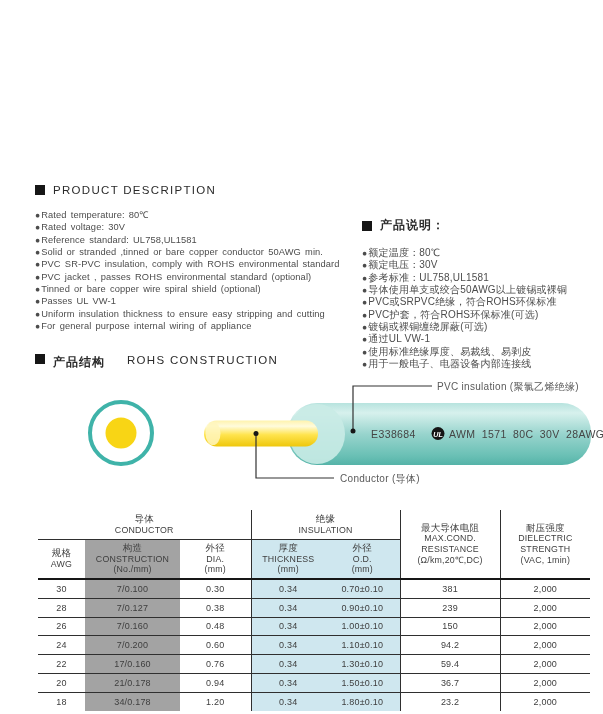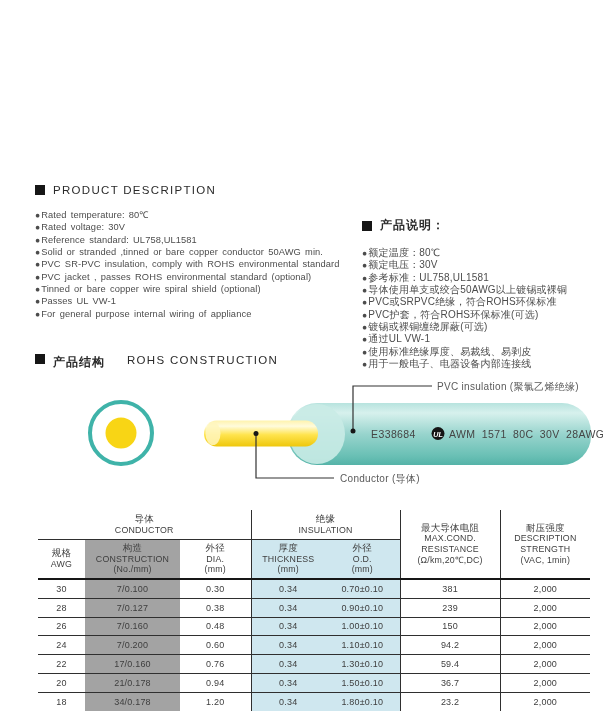--- a/index.html
+++ b/index.html
@@ -56,20 +56,21 @@
     </div>
     <ul class="blist en">
       <li>Rated temperature: 80℃</li>
       <li>Rated voltage: 30V</li>
       <li>Reference standard: UL758,UL1581</li>
       <li>Solid or stranded ,tinned or bare copper conductor 50AWG min.</li>
       <li>PVC SR-PVC insulation, comply with ROHS environmental standard</li>
       <li>PVC jacket , passes ROHS environmental standard (optional)</li>
       <li>Tinned or bare copper wire spiral shield (optional)</li>
       <li>Passes UL VW-1</li>
+      <li>Uniform insulation thickness to ensure easy stripping and cutting</li>
       <li>For general purpose internal wiring of appliance</li>
     </ul>
   </div>
 
   <div id="desc-cn">
     <div class="sec-title">
       <span class="sq"></span>
       <span class="t-cn">产品说明：</span>
     </div>
     <ul class="blist cn">
@@ -163,21 +164,21 @@
             <span class="hl">INSULATION</span>
           </th>
           <th rowspan="2" class="bighead vline">
             <span class="hl hl-cjk">最大导体电阻</span>
             <span class="hl">MAX.COND.</span>
             <span class="hl">RESISTANCE</span>
             <span class="hl">(Ω/km,20℃,DC)</span>
           </th>
           <th rowspan="2" class="bighead vline">
             <span class="hl hl-cjk">耐压强度</span>
-            <span class="hl">DESCRIPTION</span>
+            <span class="hl">DIELECTRIC</span>
             <span class="hl">STRENGTH</span>
             <span class="hl">(VAC, 1min)</span>
           </th>
         </tr>
         <tr class="sub">
           <th>
             <span class="hl hl-cjk">规格</span>
             <span class="hl">AWG</span>
           </th>
           <th class="bg-yellow">

